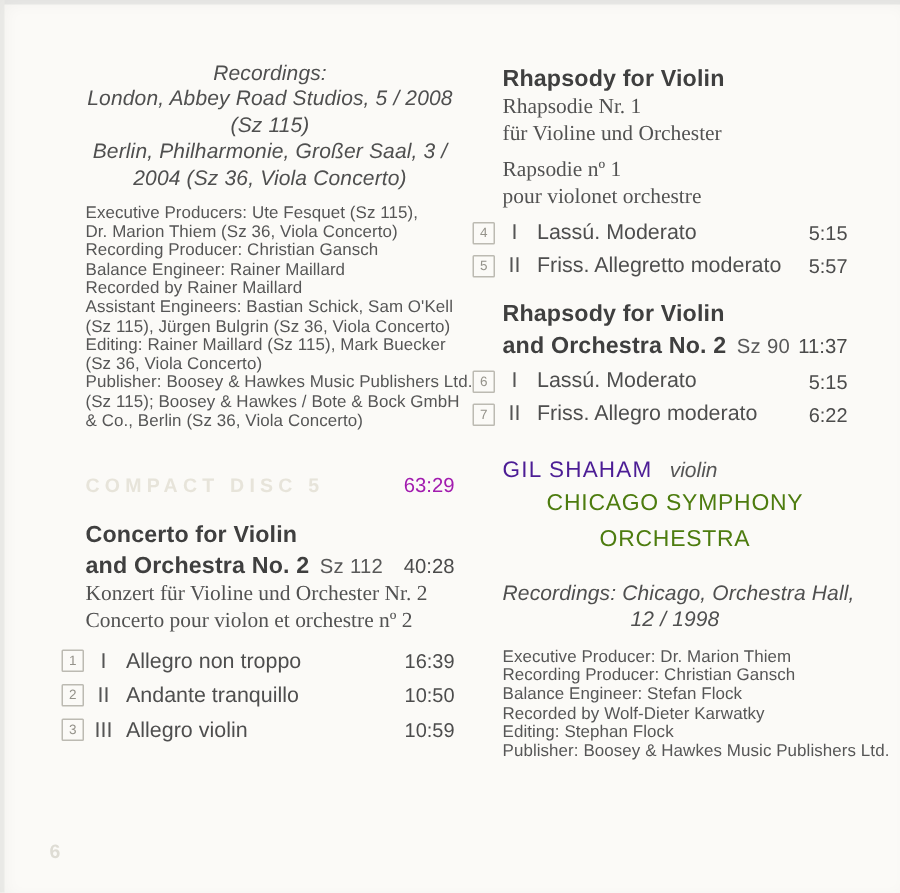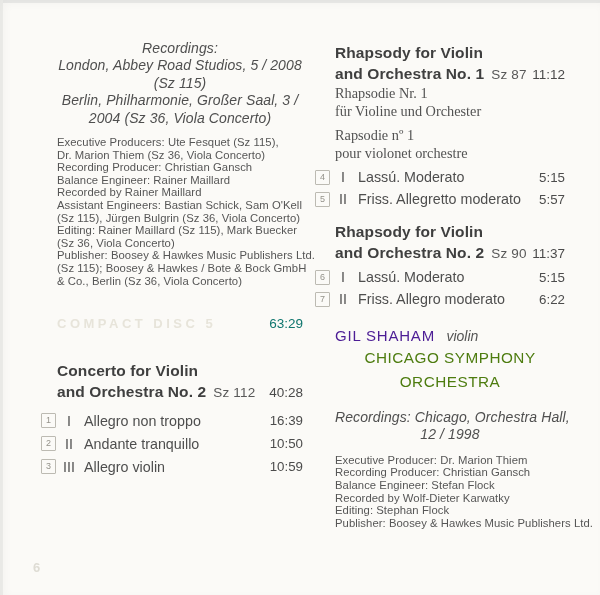--- a/index.html
+++ b/index.html
@@ -24,23 +24,23 @@
   .credits{
     font-size:11.3px;line-height:12.6px;color:#565656;
     white-space:pre;margin-top:9px;letter-spacing:.05px;
   }
 
   .disc-row{display:flex;align-items:baseline;margin-top:29px;height:16px;}
   .disc-label{
     font-size:13px;font-weight:bold;letter-spacing:3.5px;color:#e7e4da;
     text-transform:uppercase;
   }
-  .disc-time{margin-left:auto;font-size:13.5px;color:#0f766e;}
-
-  .work{margin-top:28px;}
+  .disc-time{margin-left:auto;font-size:13.5px;color:#a21caf;}
+
+  .work{margin-top:14px;}
   .work-title{
     font-weight:bold;font-size:15.5px;line-height:21px;color:#3f3f3f;letter-spacing:.1px;
   }
   .work-title-row{display:flex;align-items:baseline;line-height:21px;}
   .work-catalog{font-weight:normal;font-size:13.5px;color:#585858;margin-left:7px;letter-spacing:.2px;}
   .work-duration{margin-left:auto;font-size:13.5px;color:#4a4a4a;font-weight:normal;}
   .work-subtitle{font-size:14.3px;line-height:17.5px;color:#525252;white-space:pre;font-family:Liberation Serif, serif;}
   .subtitle-gap{margin-top:7px;}
 
   .tracks{margin-top:6px;}
@@ -100,20 +100,22 @@
     <span class="disc-time">63:29</span>
   </div>
 
   <div class="work">
     <div class="work-title">Concerto for Violin</div>
     <div class="work-title-row">
       <span class="work-title">and Orchestra No. 2</span>
       <span class="work-catalog">Sz 112</span>
       <span class="work-duration">40:28</span>
     </div>
+    <div class="work-subtitle">Konzert für Violine und Orchester Nr. 2
+Concerto pour violon et orchestre nº 2</div>
 
     <div class="tracks">
       <div class="track">
         <span class="tnum">1</span>
         <span class="tmov">I</span>
         <span class="ttitle">Allegro non troppo</span>
         <span class="ttime">16:39</span>
       </div>
       <div class="track">
         <span class="tnum">2</span>
@@ -128,25 +130,20 @@
         <span class="ttime">10:59</span>
       </div>
     </div>
   </div>
 </div>
 
 <div class="col-right">
 
   <div class="work" style="margin-top:0;">
     <div class="work-title">Rhapsody for Violin</div>
-    <div class="work-title-row">
-      <span class="work-title">and Orchestra No. 1</span>
-      <span class="work-catalog">Sz 87</span>
-      <span class="work-duration">11:12</span>
-    </div>
     <div class="work-subtitle">Rhapsodie Nr. 1
 für Violine und Orchester</div>
     <div class="work-subtitle subtitle-gap">Rapsodie nº 1
 pour violonet orchestre</div>
 
     <div class="tracks" style="margin-top:4px;">
       <div class="track">
         <span class="tnum">4</span>
         <span class="tmov">I</span>
         <span class="ttitle">Lassú. Moderato</span>

